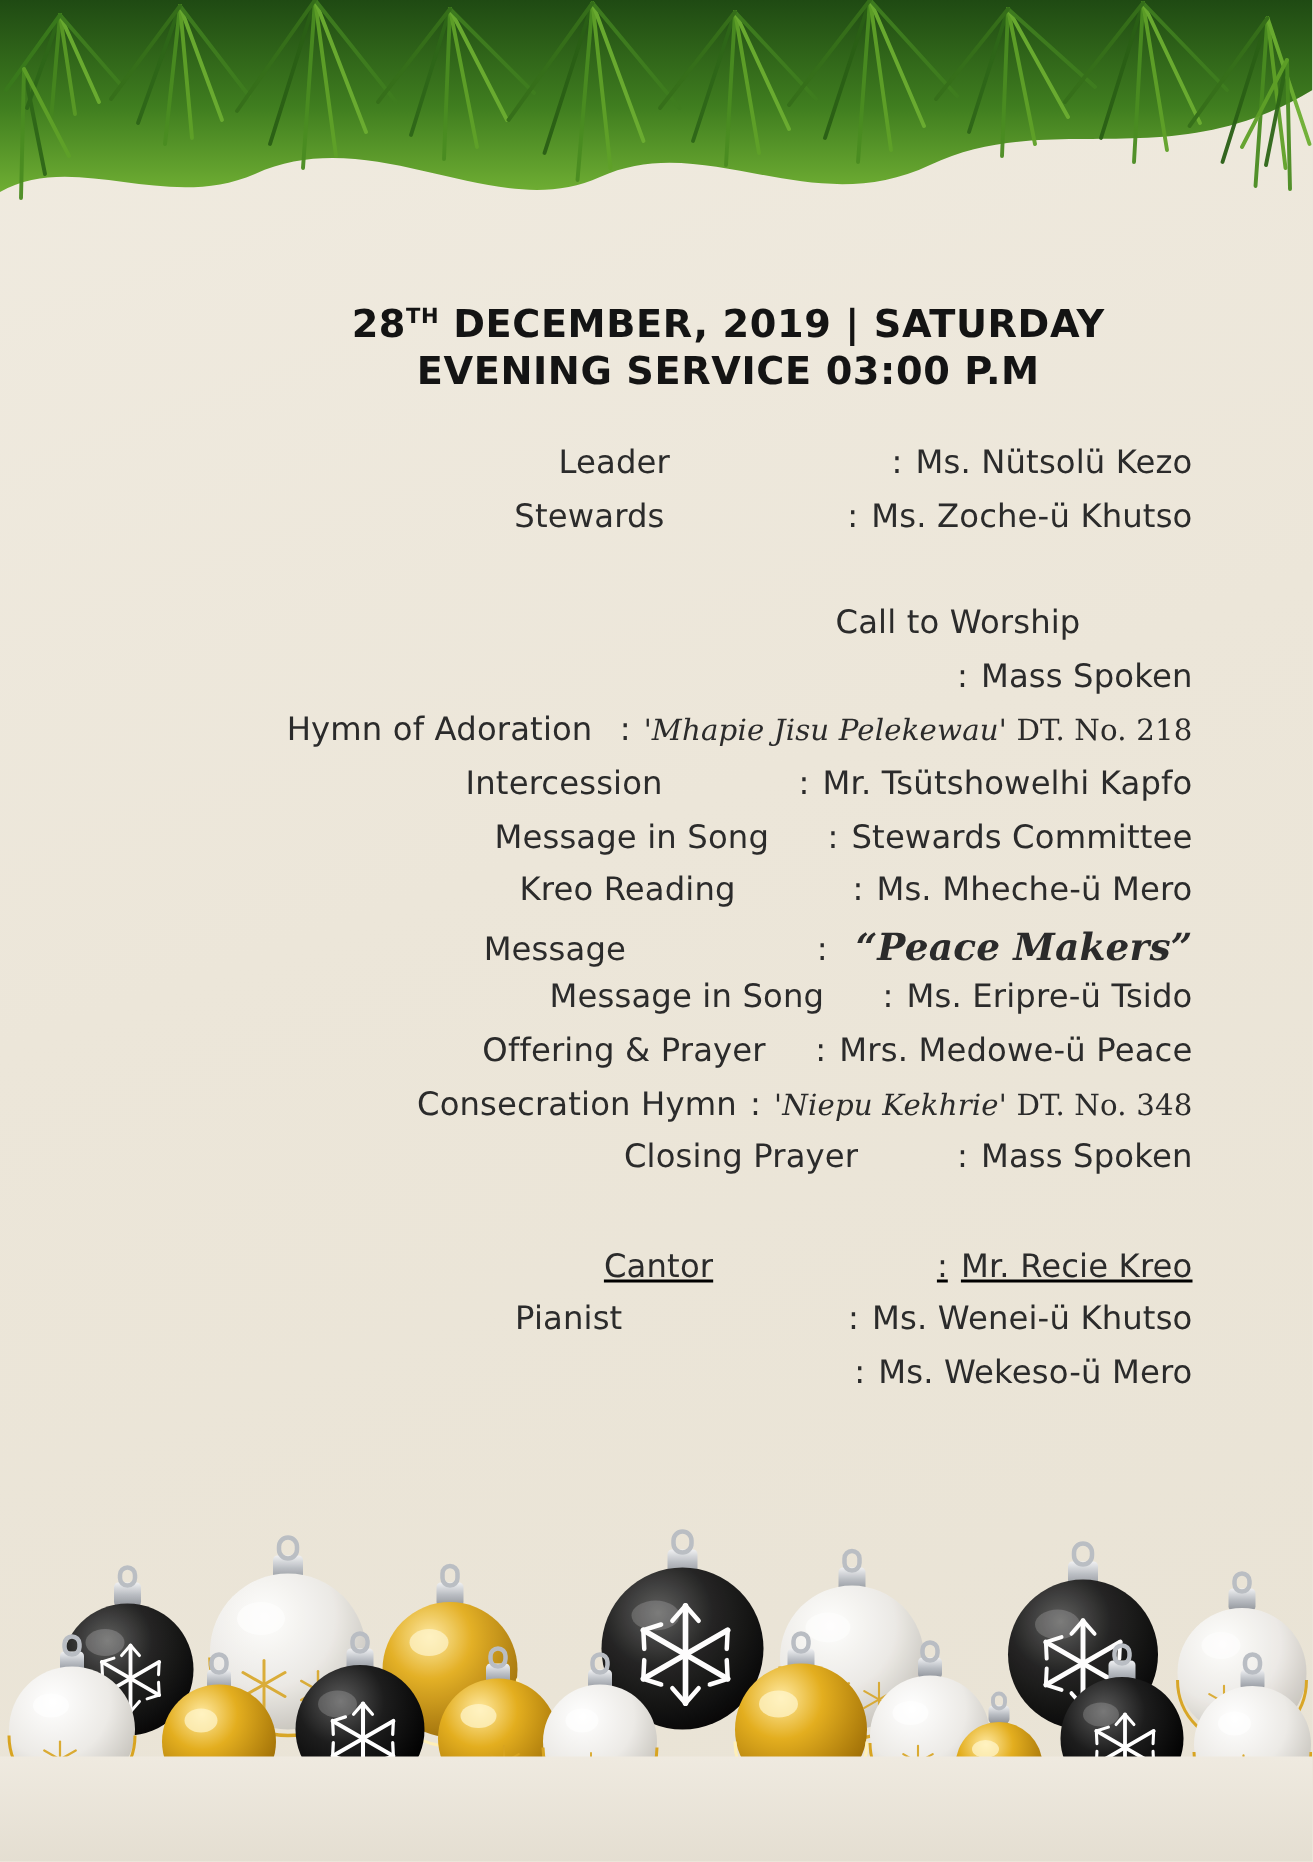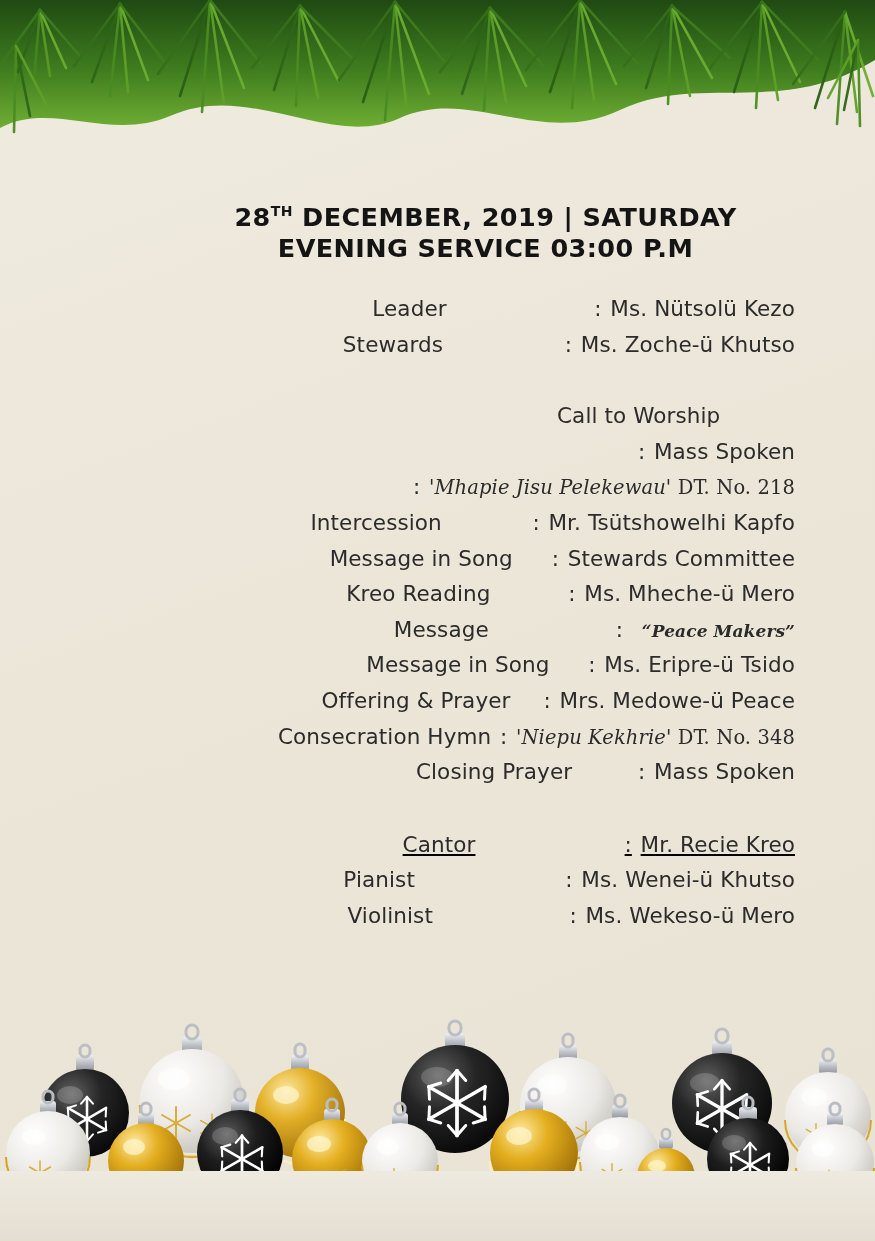--- a/index.html
+++ b/index.html
@@ -112,21 +112,21 @@
   }
   .value.hymn {
     font-family: "DejaVu Serif", serif;
     font-size: 19.5px;
   }
   .value.hymn .it { font-style: italic; }
   .value.theme {
     font-family: "DejaVu Serif", serif;
     font-weight: bold;
     font-style: italic;
-    font-size: 17px;
+    font-size: 25px;
     padding-left: 10px;
   }
 </style>
 </head>
 <body>
 
 <div class="page">
 
   <div class="pine-band">
     <svg width="875" height="175" viewBox="0 0 875 175" xmlns="http://www.w3.org/2000/svg">
@@ -267,20 +267,21 @@
       <span class="colon"></span>
       <span class="value"></span>
     </div>
 
     <div class="row">
       <span class="colon">:</span>
       <span class="value">Mass Spoken</span>
     </div>
 
     <div class="row">
+      <span class="label">Hymn of Adoration</span>
       <span class="colon">:</span>
       <span class="value hymn"><span class="it">'Mhapie Jisu Pelekewau'</span><span> DT. No. 218</span></span>
     </div>
 
     <div class="row">
       <span class="label">Intercession</span>
       <span class="colon">:</span>
       <span class="value">Mr. Tsütshowelhi Kapfo</span>
     </div>
 
@@ -332,21 +333,20 @@
       <span class="value">Mr. Recie Kreo</span>
     </div>
 
     <div class="row">
       <span class="label">Pianist</span>
       <span class="colon">:</span>
       <span class="value">Ms. Wenei-ü Khutso</span>
     </div>
 
     <div class="row">
-      <span class="label">Violinist</span>
       <span class="colon">:</span>
       <span class="value">Ms. Wekeso-ü Mero</span>
     </div>
 
   </div>
 
   <div class="ornament-band">
     <div class="floor"></div>
     <svg width="875" height="260" viewBox="0 0 875 260" xmlns="http://www.w3.org/2000/svg">
       <defs>

